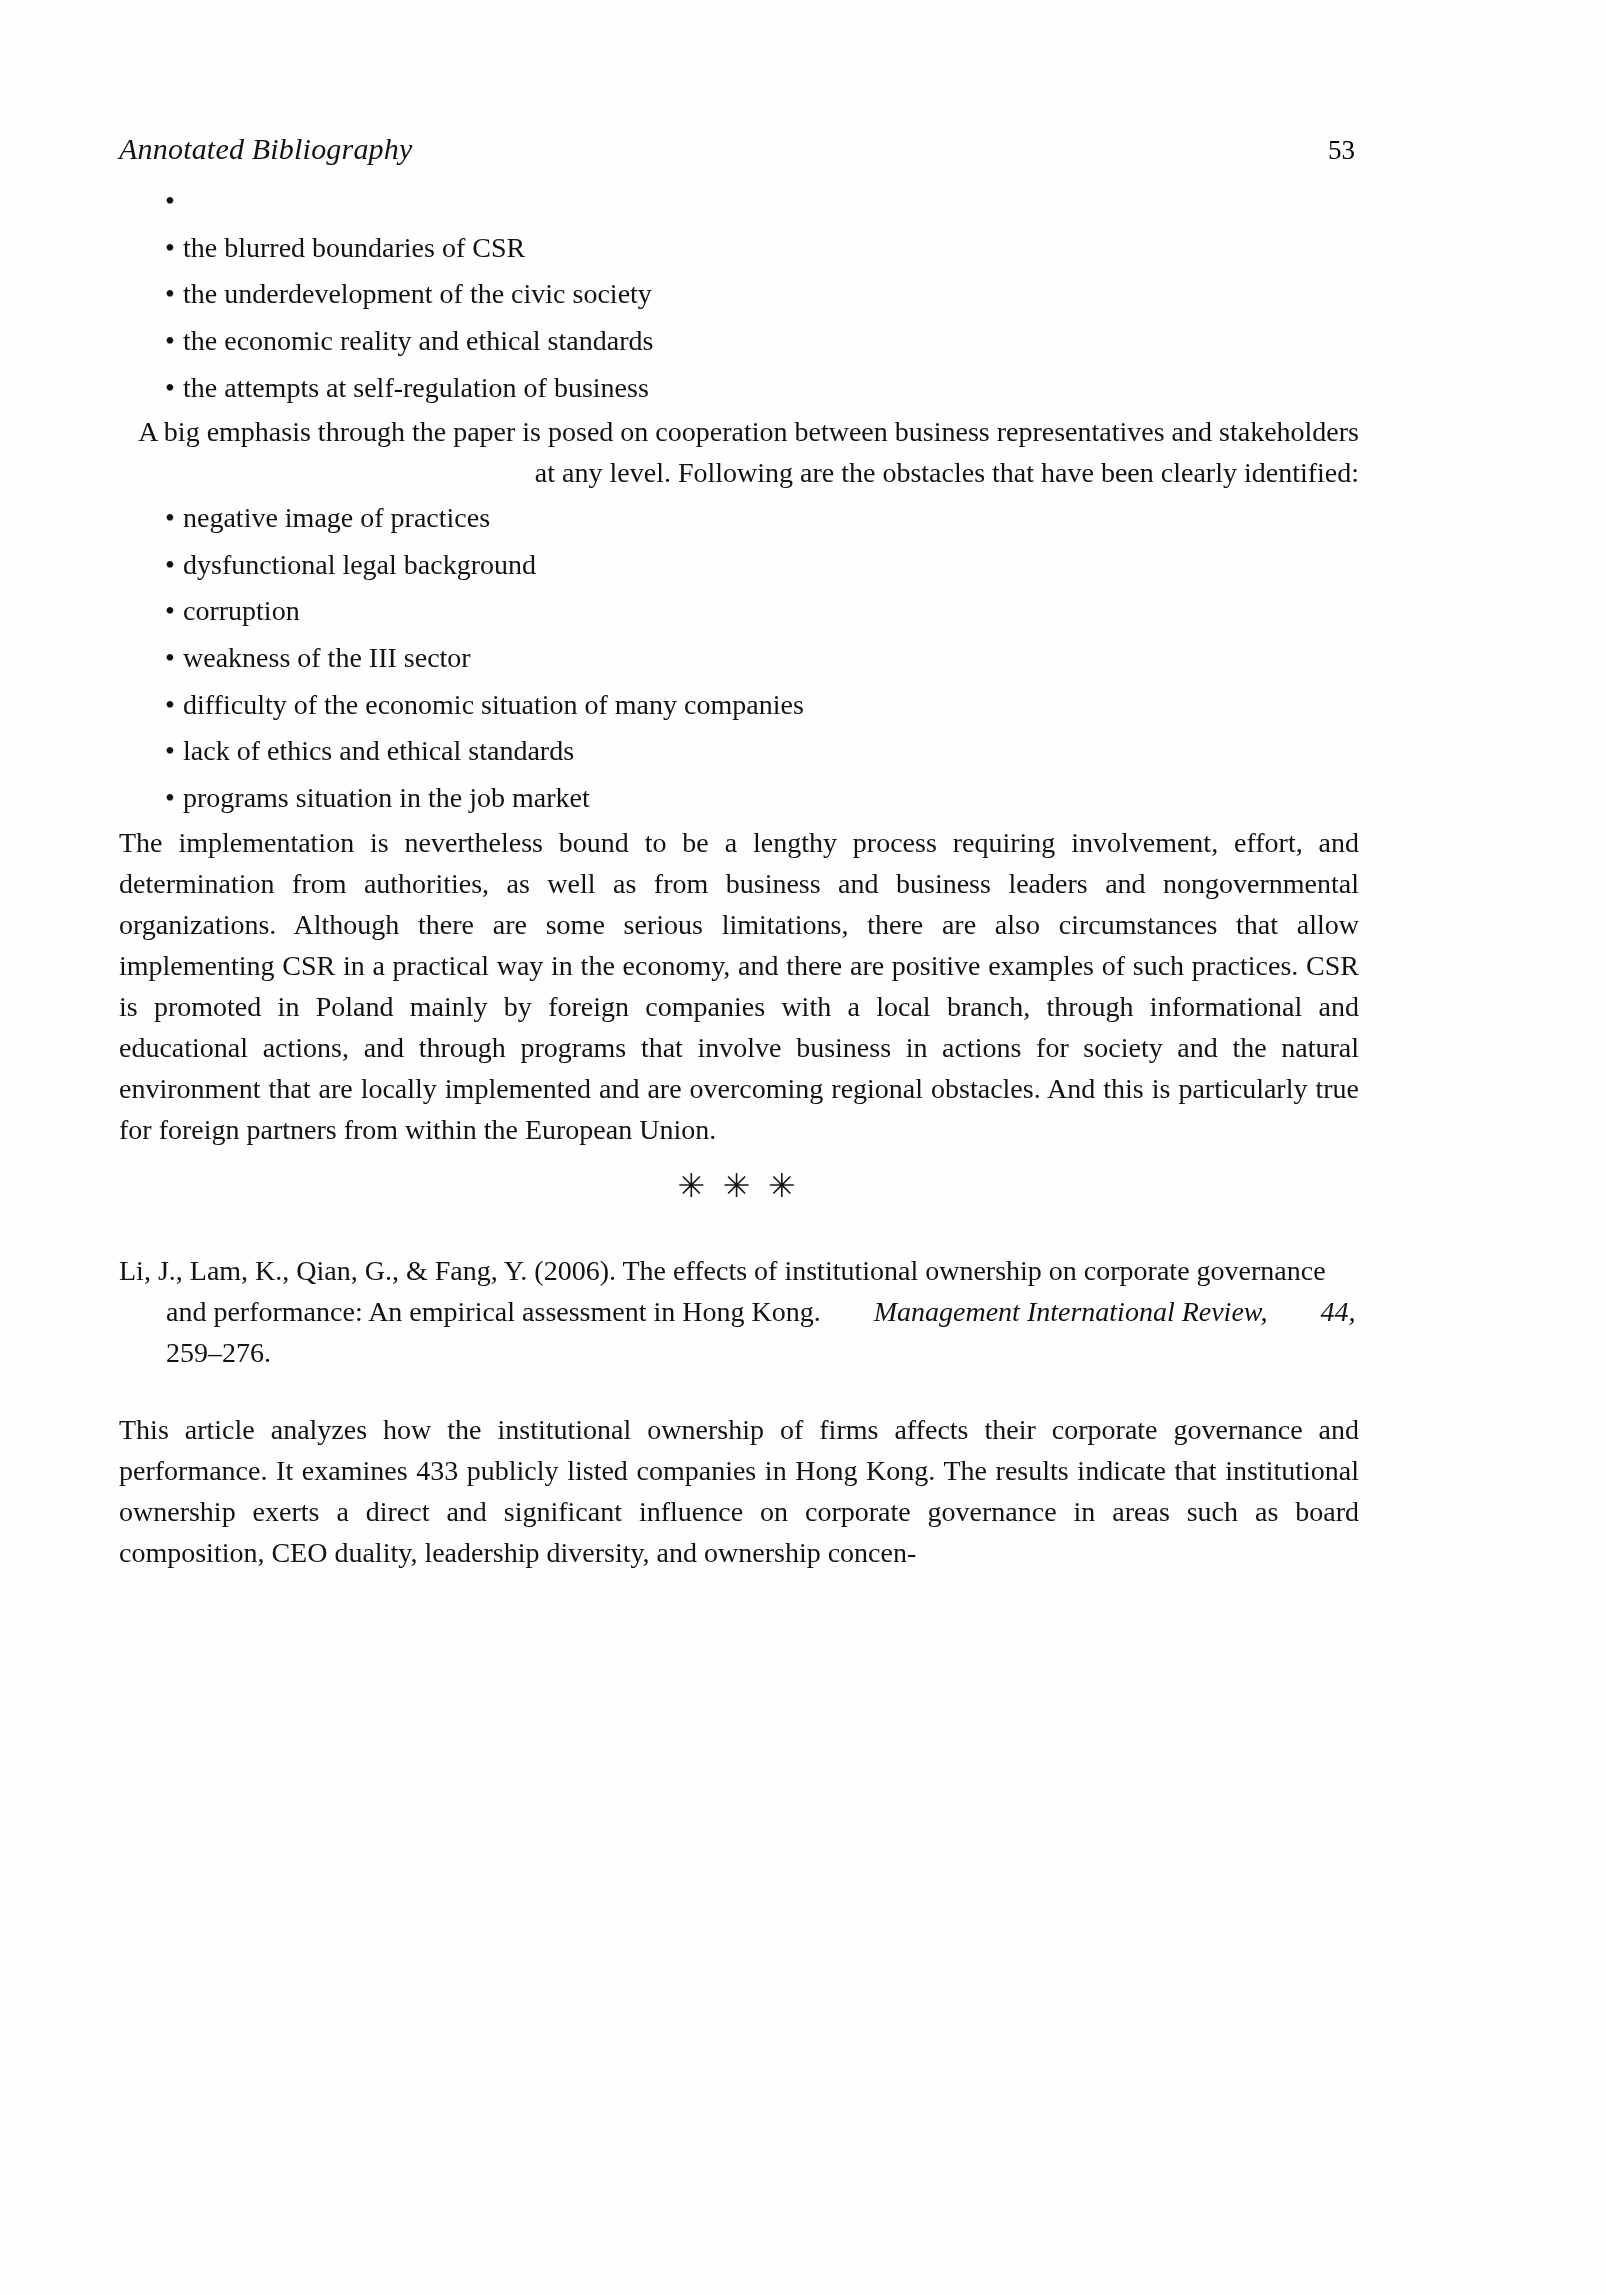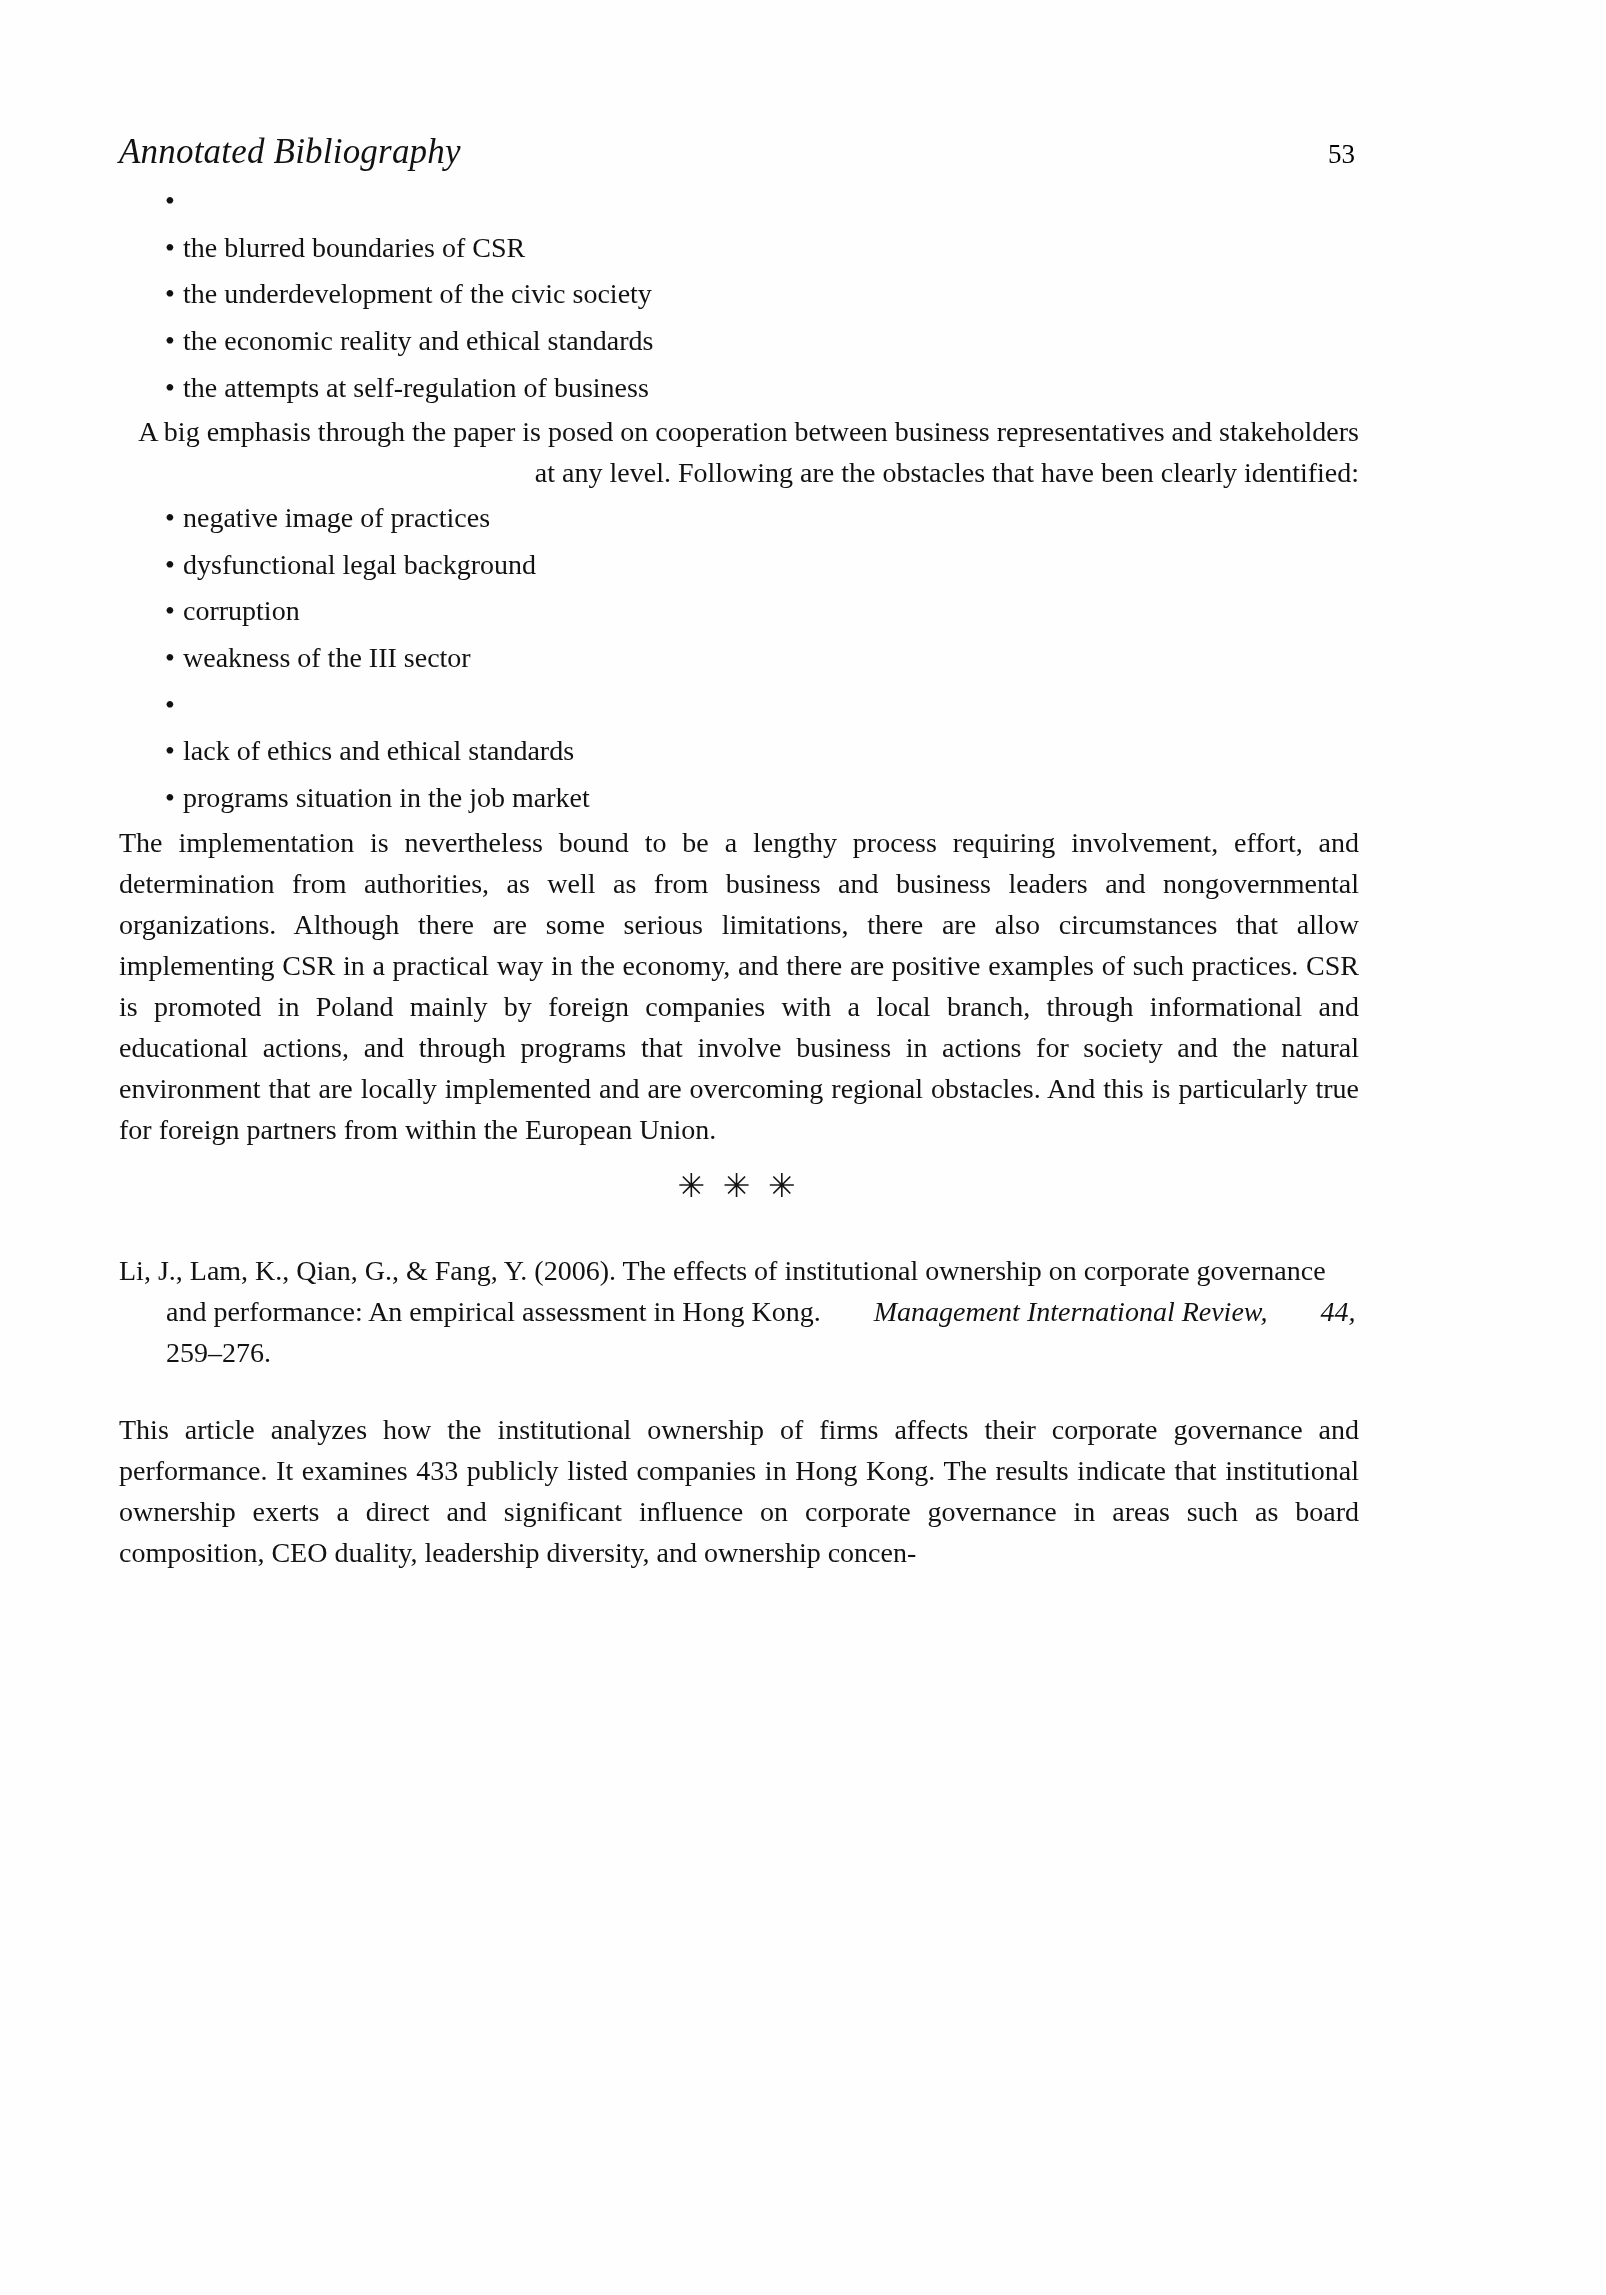--- a/index.html
+++ b/index.html
@@ -27,21 +27,21 @@
     left: 119px;
     top: 132px;
     width: 1236px;
     height: 41px;
     display: flex;
     align-items: baseline;
     justify-content: space-between;
   }
   .running-head-title {
     font-style: italic;
-    font-size: 35px;
+    font-size: 30px;
     letter-spacing: 0.2px;
     color: #131212;
     white-space: nowrap;
   }
   .running-head-folio {
     font-size: 27px;
     color: #000000;
     font-variant-numeric: lining-nums;
   }
 
@@ -169,20 +169,21 @@
       <li class="bullet-item">
         <span class="bullet-glyph">•</span>
         <span>corruption</span>
       </li>
       <li class="bullet-item">
         <span class="bullet-glyph">•</span>
         <span>weakness of the III sector</span>
       </li>
       <li class="bullet-item">
         <span class="bullet-glyph">•</span>
+        <span>difficulty of the economic situation of many companies</span>
       </li>
       <li class="bullet-item">
         <span class="bullet-glyph">•</span>
         <span>lack of ethics and ethical standards</span>
       </li>
       <li class="bullet-item">
         <span class="bullet-glyph">•</span>
         <span>programs situation in the job market</span>
       </li>
     </ul>

